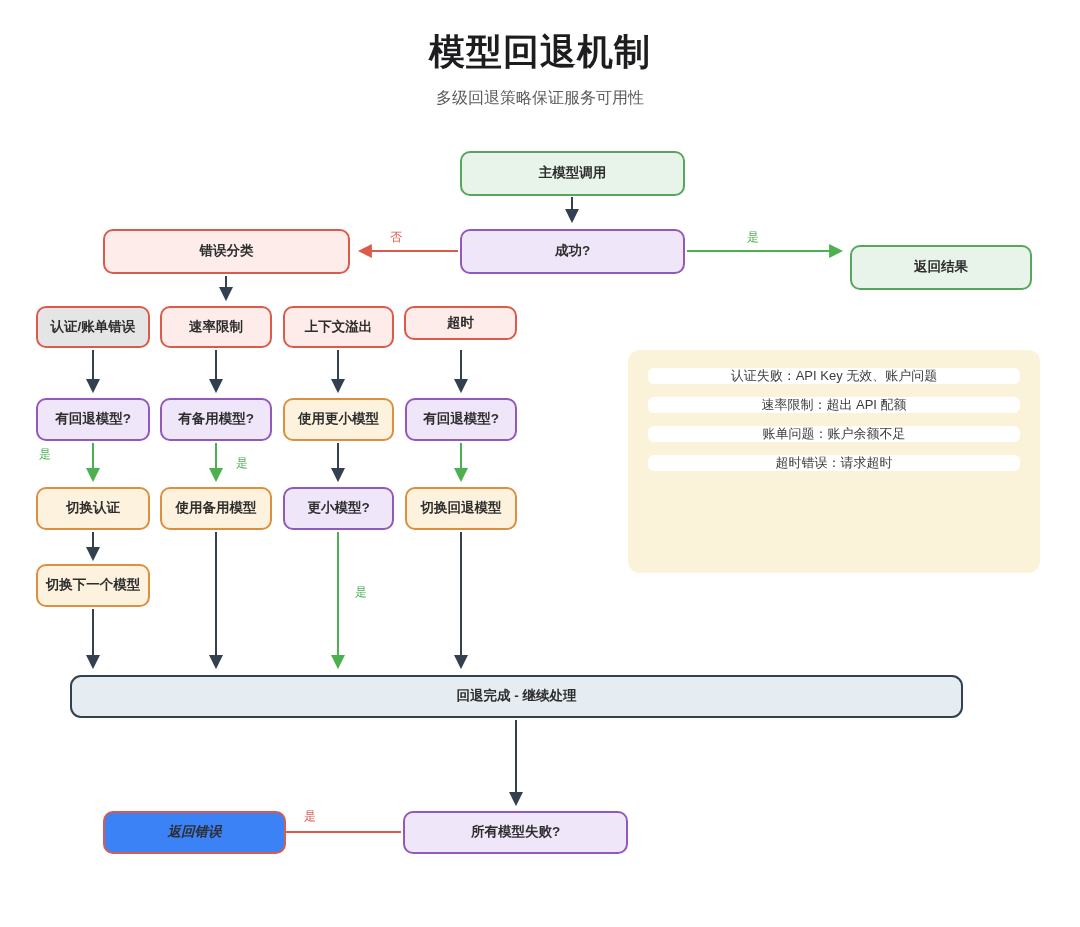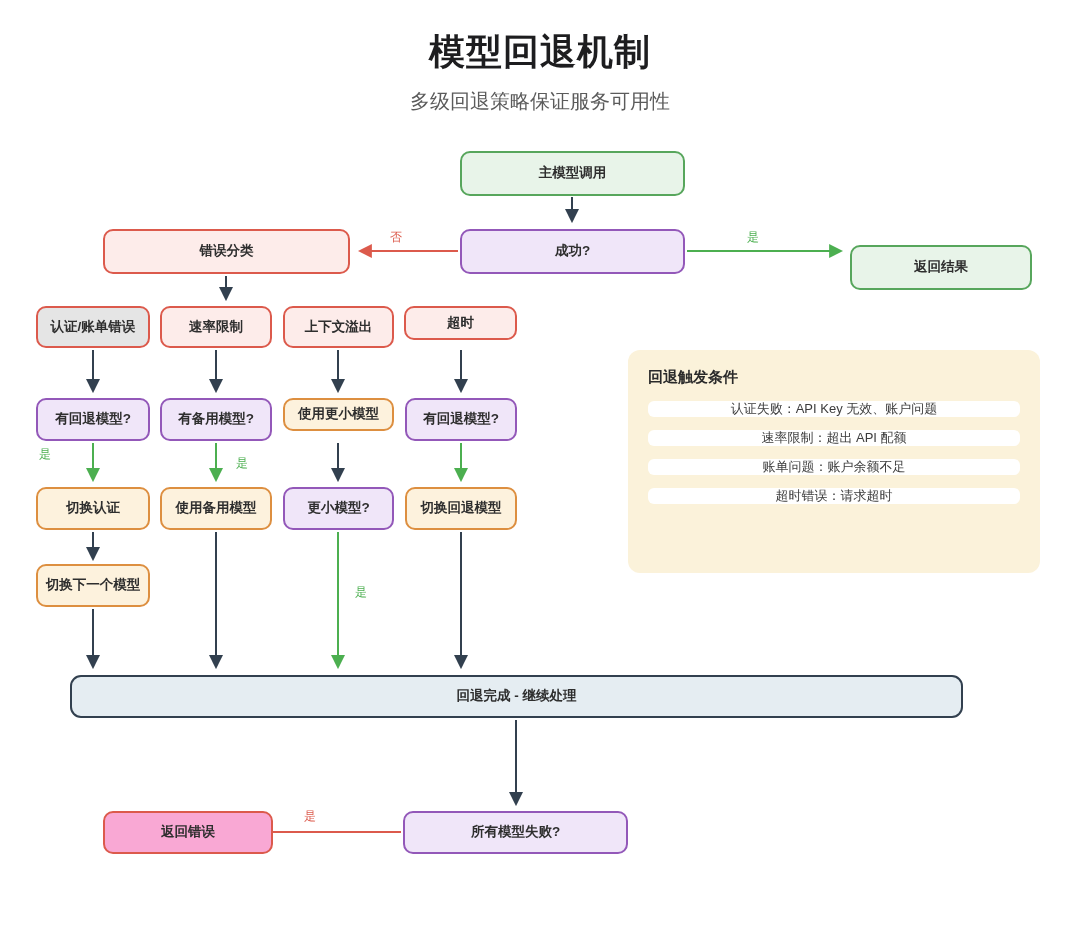--- a/index.html
+++ b/index.html
@@ -1,21 +1,21 @@
 <!DOCTYPE html>
 <html><head>
 <meta charset="utf-8">
 <style>
   html,body{margin:0;padding:0;background:#ffffff;}
   body{font-family:"Liberation Sans","DejaVu Sans",sans-serif;}
   #canvas{position:relative;width:1080px;height:927px;background:#ffffff;overflow:hidden;}
   .page-title{position:absolute;left:0;top:28px;width:100%;text-align:center;
     font-size:36px;font-weight:700;color:#1d1d1f;letter-spacing:1px;}
   .page-subtitle{position:absolute;left:0;top:88px;width:100%;text-align:center;
-    font-size:20px;color:#5b5b5b;}
+    font-size:16px;color:#5b5b5b;}
   .node{position:absolute;box-sizing:border-box;border:2px solid;border-radius:10px;
     display:flex;align-items:center;justify-content:center;
     font-size:13.5px;font-weight:700;color:#2e2e2e;text-align:center;line-height:1.2;}
   .node.wide{border-radius:11px;}
   #edges{position:absolute;left:0;top:0;width:1080px;height:927px;pointer-events:none;}
   .edge-label{font-size:12px;font-weight:400;}
   .panel{position:absolute;box-sizing:border-box;border-radius:12px;padding:18px 20px;}
   .panel-title{font-size:15px;font-weight:700;color:#2a2a2a;margin:0 0 14px 0;}
   .panel-row{box-sizing:border-box;width:100%;height:16px;margin-bottom:13px;
     background:#ffffff;border-radius:6px;display:flex;align-items:center;justify-content:center;
@@ -91,21 +91,21 @@
       </div>
       <div class="node" style="left: 404px; top: 306px; width: 113px; height: 34px; background: rgb(253, 236, 234); border-color: rgb(220, 90, 76);">
         <span>超时</span>
       </div>
       <div class="node" style="left: 36px; top: 398px; width: 114px; height: 43px; background: rgb(240, 230, 249); border-color: rgb(147, 88, 185);">
         <span>有回退模型?</span>
       </div>
       <div class="node" style="left: 160px; top: 398px; width: 112px; height: 43px; background: rgb(240, 230, 249); border-color: rgb(147, 88, 185);">
         <span>有备用模型?</span>
       </div>
-      <div class="node" style="left: 283px; top: 398px; width: 111px; height: 33px; background: rgb(253, 242, 221); border-color: rgb(221, 143, 64);">
+      <div class="node" style="left: 283px; top: 398px; width: 111px; height: 43px; background: rgb(253, 242, 221); border-color: rgb(221, 143, 64);">
         <span>使用更小模型</span>
       </div>
       <div class="node" style="left: 405px; top: 398px; width: 112px; height: 43px; background: rgb(240, 230, 249); border-color: rgb(147, 88, 185);">
         <span>有回退模型?</span>
       </div>
       <div class="node" style="left: 36px; top: 487px; width: 114px; height: 43px; background: rgb(253, 242, 221); border-color: rgb(221, 143, 64); align-items: center;">
         <span>切换认证</span>
       </div>
       <div class="node" style="left: 160px; top: 487px; width: 112px; height: 43px; background: rgb(253, 242, 221); border-color: rgb(221, 143, 64);">
         <span>使用备用模型</span>
@@ -118,27 +118,26 @@
       </div>
       <div class="node" style="left: 36px; top: 564px; width: 114px; height: 43px; background: rgb(253, 242, 221); border-color: rgb(221, 143, 64);">
         <span>切换下一个模型</span>
       </div>
       <div class="node wide" style="left: 70px; top: 675px; width: 893px; height: 43px; background: rgb(229, 237, 242); border-color: rgb(50, 64, 79);">
         <span>回退完成 - 继续处理</span>
       </div>
       <div class="node" style="left: 403px; top: 811px; width: 225px; height: 43px; background: rgb(240, 230, 249); border-color: rgb(147, 88, 185);">
         <span>所有模型失败?</span>
       </div>
-      <div class="node" style="left: 103px; top: 811px; width: 170px; height: 43px; background: #f9a8d4; border-color: rgb(220, 90, 76);">
+      <div class="node" style="left: 103px; top: 811px; width: 183px; height: 43px; background: #3b82f6; border-color: rgb(220, 90, 76); font-style: italic;">
         <span>返回错误</span>
       </div>
     </div>
 
   <div class="panel" id="panel" style="left: 628px; top: 350px; width: 412px; height: 223px; background: rgb(251, 242, 218);">
-    <div class="panel-title">回退触发条件</div>
     <div id="panel-list">
         <div class="panel-row">认证失败：API Key 无效、账户问题</div>
         <div class="panel-row">速率限制：超出 API 配额</div>
         <div class="panel-row">账单问题：账户余额不足</div>
         <div class="panel-row">超时错误：请求超时</div>
       </div>
   </div>
 </div>
 
 </body></html>

